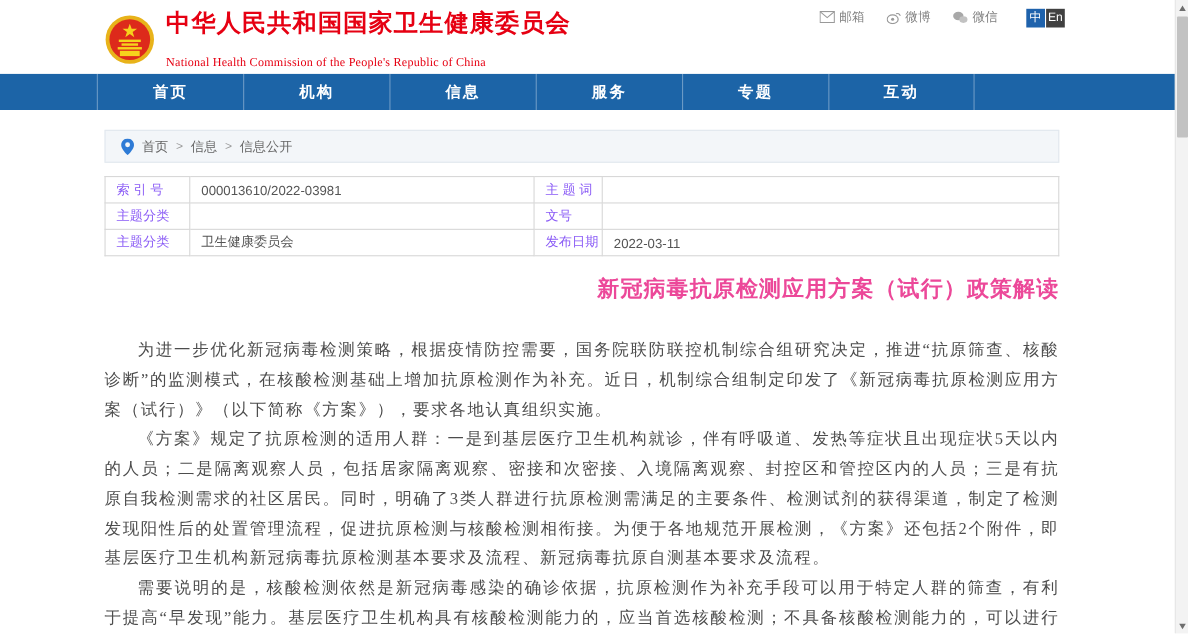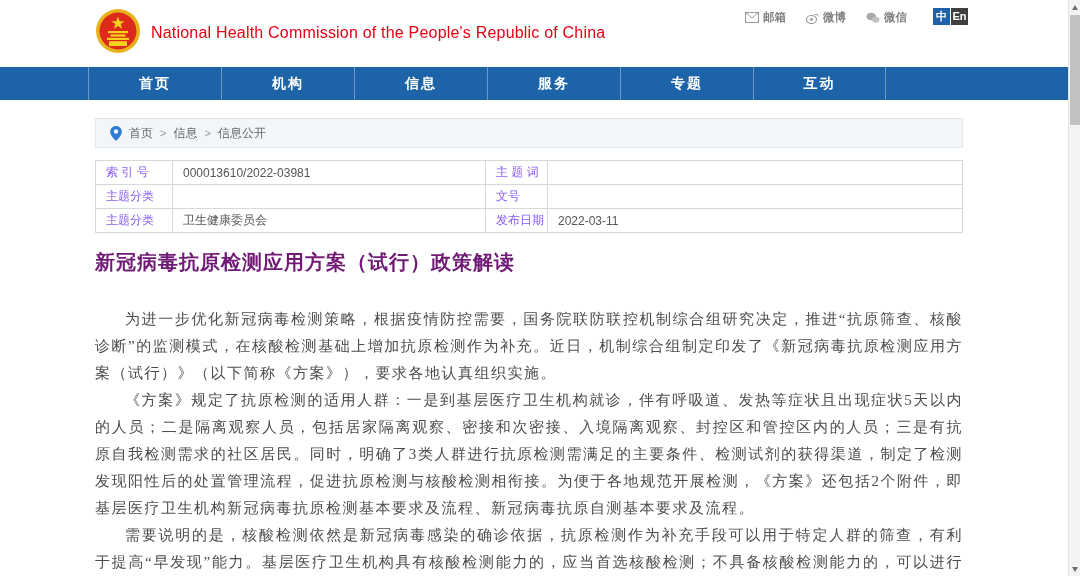--- a/index.html
+++ b/index.html
@@ -5,24 +5,24 @@
   * { margin:0; padding:0; box-sizing:border-box; }
   html,body { width:1080px; height:576px; overflow:hidden; background:#fff;
               font-family:"Liberation Sans", sans-serif; }
 
   .page { position:relative; width:1080px; height:576px; background:#fff; }
 
   
   .header { position:relative; height:67px; background:#fff; }
   .brand { position:absolute; left:95px; top:8px; display:flex; align-items:center; gap:10px; cursor:pointer; }
   .site-title { color:#e60012; font-size:22px; font-weight:bold; letter-spacing:1px; line-height:26px; }
-  .site-subtitle { color:#e60012; font-size:16px; margin-top:3px; letter-spacing:0.2px; }
-
-  .header-links { position:absolute; right:112px; top:8px; display:flex; align-items:flex-end; gap:20px;
-                  font-size:11.5px; color:#808080;font-weight:bold; }
+  .site-subtitle { color:#e60012; font-size:11px; margin-top:17px; letter-spacing:0.2px;font-family:Liberation Serif, serif; }
+
+  .header-links { position:absolute; right:112px; top:8px; display:flex; align-items:flex-start; gap:20px;
+                  font-size:11.5px; color:#808080; }
   .hlink { display:flex; align-items:center; gap:4px; color:#808080; cursor:pointer; }
   .lang { display:flex; gap:1px; margin-left:6px; }
   .lang-btn { width:17px; height:17px; font-size:11px; line-height:17px; text-align:center; color:#fff; cursor:pointer; }
   .lang-zh { background:#1e62ac; }
   .lang-en { background:#404040; }
 
   
   .nav { height:33px; background:#1c64a7; display:flex; }
   .nav-spacer { width:88px; }
   .nav-item { width:133px; display:flex; align-items:center; justify-content:center;
@@ -38,21 +38,21 @@
                     font-size:12px; color:#666; }
   .crumb { color:#666; cursor:pointer; }
   .crumb-sep { color:#999; font-size:11px; }
 
   .meta-table { margin-top:12px; width:100%; border-collapse:collapse; table-layout:fixed;
                 font-size:12px; color:#555; }
   .meta-table td { border:1px solid #d8d8d8; height:24px; padding:0 10px; font-weight:normal;
                    text-align:left; white-space:nowrap; overflow:hidden; }
   .meta-label { color:#8b5cf6; }
 
-  .article-title { margin-top:16px; text-align:left; color:#701a75; font-size:20px;
+  .article-title { margin-top:16px; text-align:right; color:#ec4899; font-size:20px;
                    font-weight:bold; letter-spacing:1px;
                    font-family:"Liberation Sans", sans-serif; }
 
   .article-body { margin-top:30px; font-family:"Liberation Serif","DejaVu Serif",serif;
                   font-size:15px; color:#4d4d4d; line-height:27px; letter-spacing:1.5px;
                   text-align:justify; }
   .article-body p { text-indent:2em; }
 
   
   .scrollbar { position:absolute; top:0; right:0; width:12px; height:576px; background:#f3f3f3;
@@ -82,20 +82,21 @@
           <circle cx="23" cy="23" r="22" fill="#e8b31a"></circle>
           <circle cx="23" cy="23" r="18.5" fill="#dd2a1b"></circle>
           <polygon points="23,8.5 24.7,13.2 29.6,13.2 25.6,16.1 27.1,20.8 23,17.9 18.9,20.8 20.4,16.1 16.4,13.2 21.3,13.2" fill="#f6d21c"></polygon>
           <rect x="13" y="23" width="20" height="2.2" fill="#f6d21c"></rect>
           <rect x="15.5" y="26.4" width="15" height="2.2" fill="#f6d21c"></rect>
           <rect x="12" y="29.8" width="22" height="2.2" fill="#f6d21c"></rect>
           <rect x="14" y="33.2" width="18" height="4.8" fill="#f6d21c"></rect>
         </svg>
       </span>
       <div>
+        <div class="site-title">中华人民共和国国家卫生健康委员会</div>
         <div class="site-subtitle">National Health Commission of the People's Republic of China</div>
       </div>
     </div>
 
     <div class="header-links">
       <span class="hlink">
         <span>
           <svg class="icon-svg" width="14" height="11" viewBox="0 0 14 11">
             <rect x="0.5" y="0.5" width="13" height="10" fill="none" stroke="#999" stroke-width="1"></rect>
             <polyline points="0.5,0.5 7,6 13.5,0.5" fill="none" stroke="#999" stroke-width="1"></polyline>

